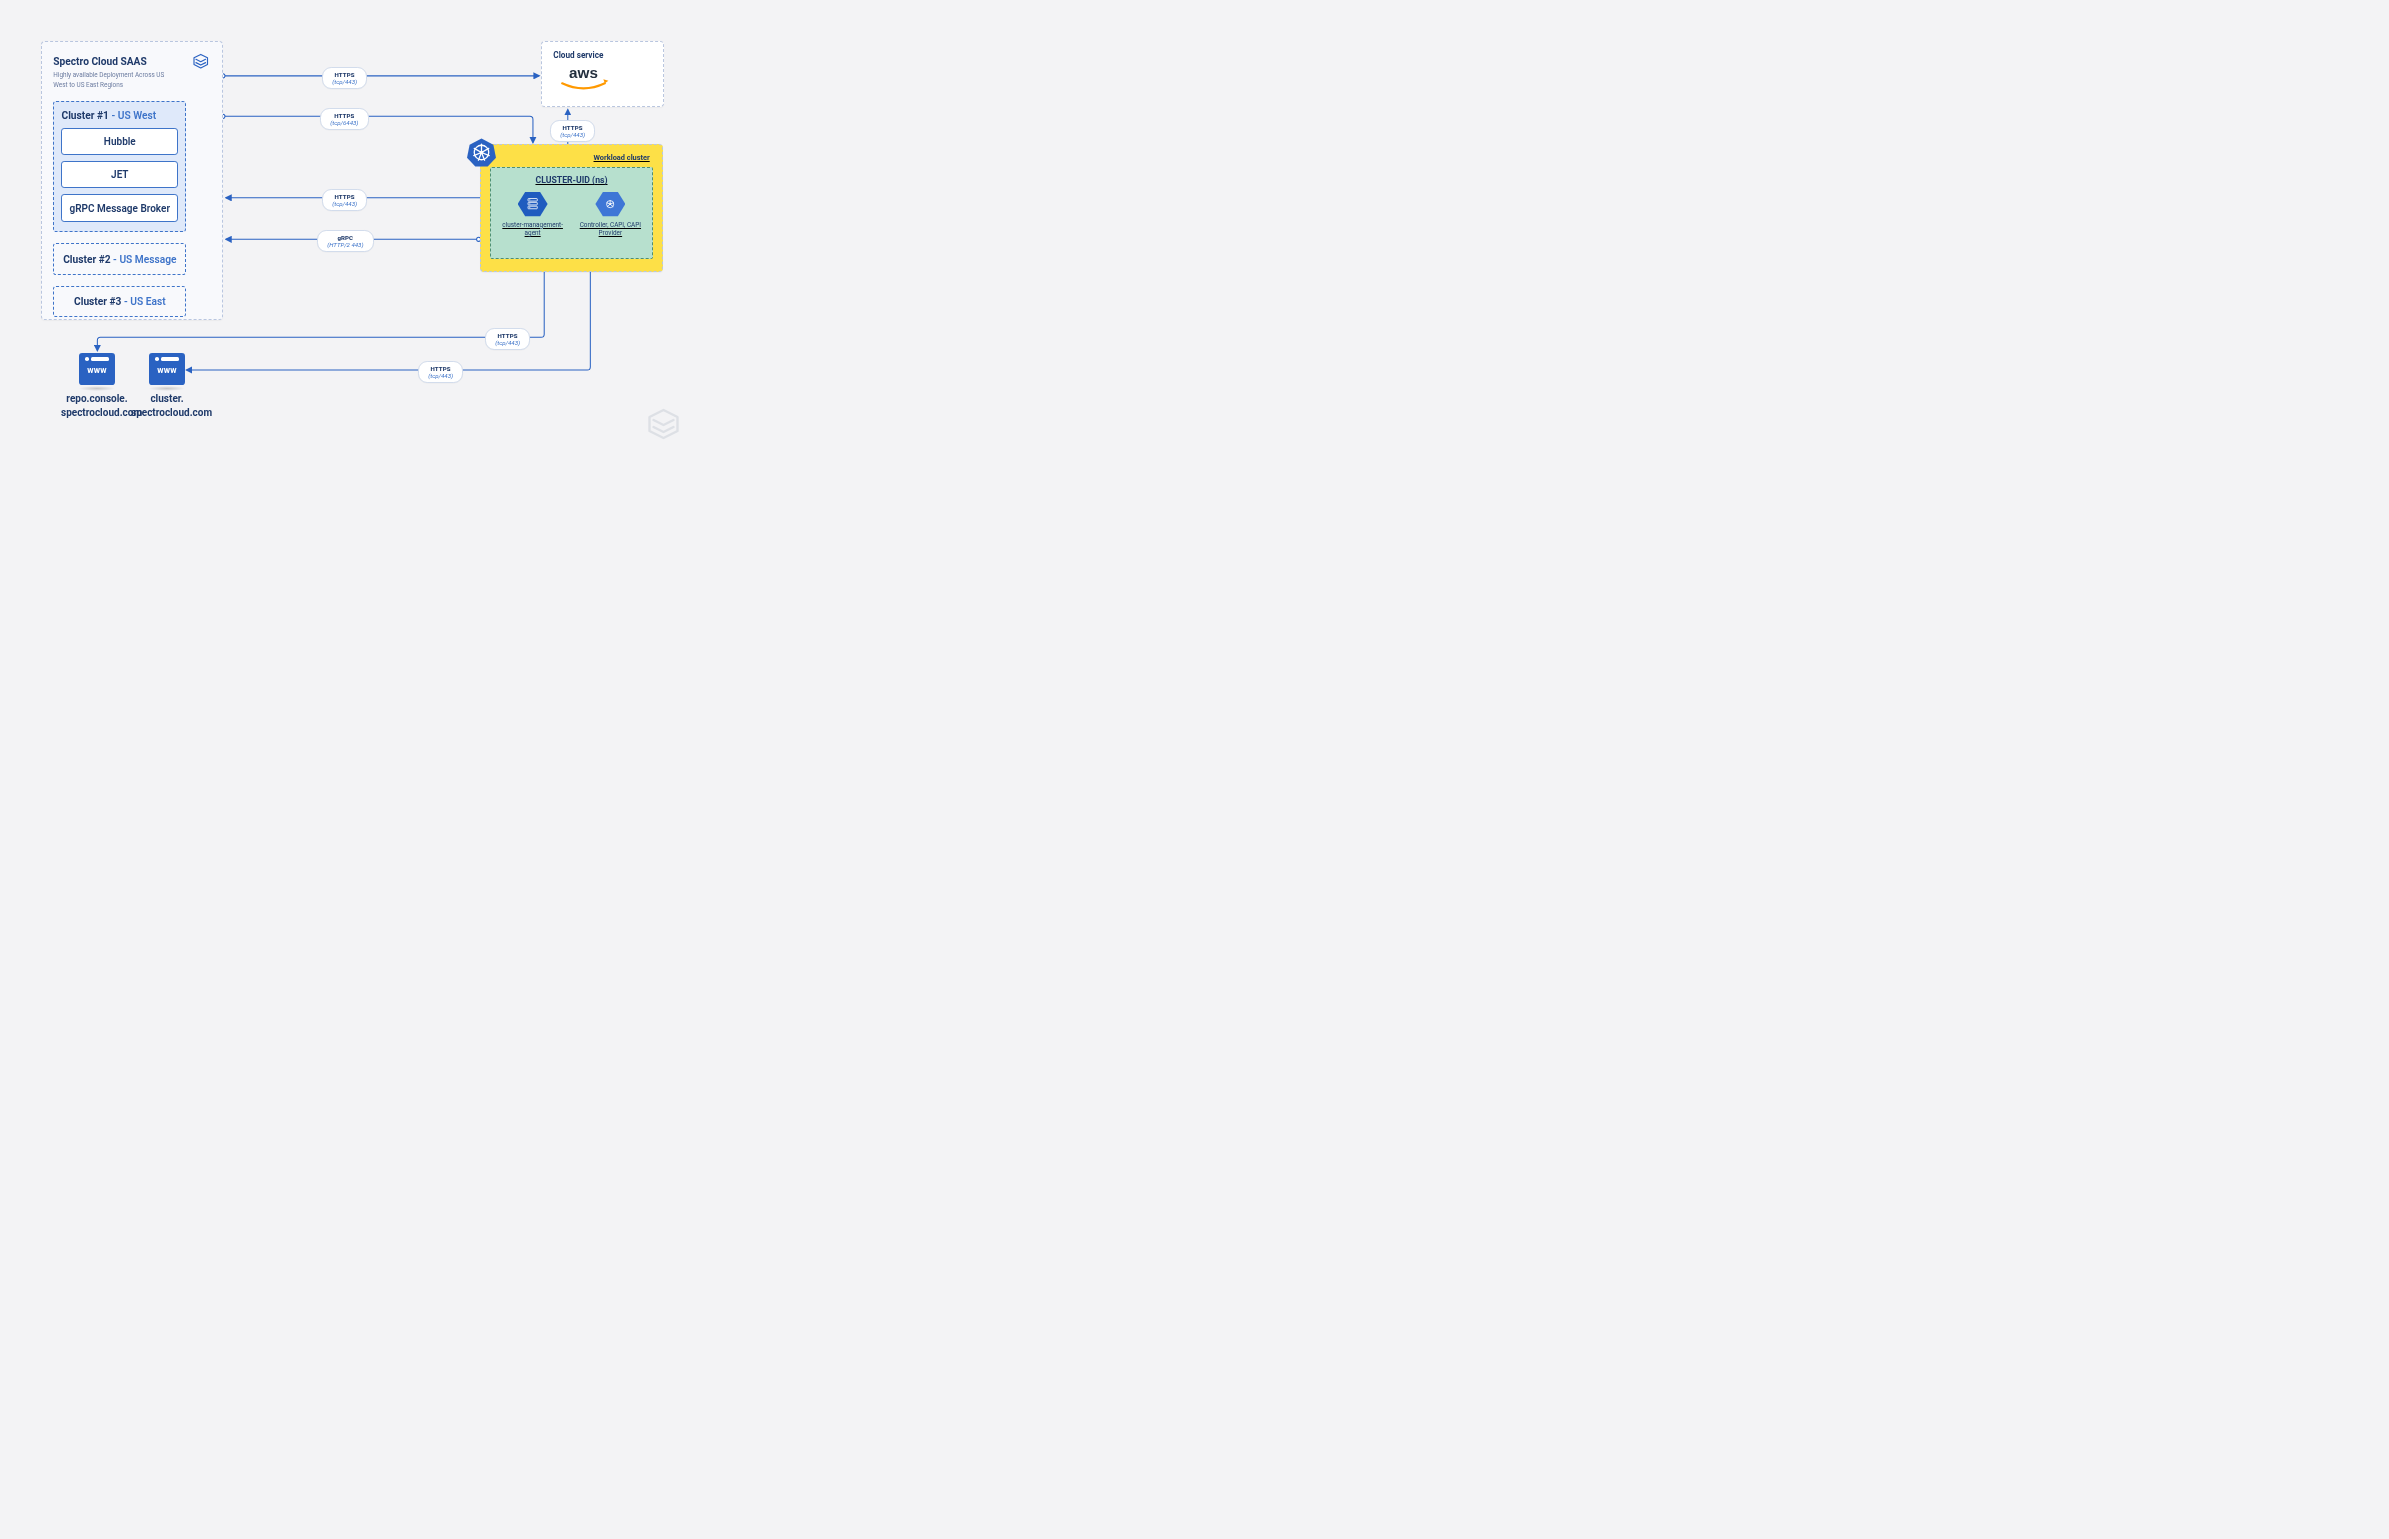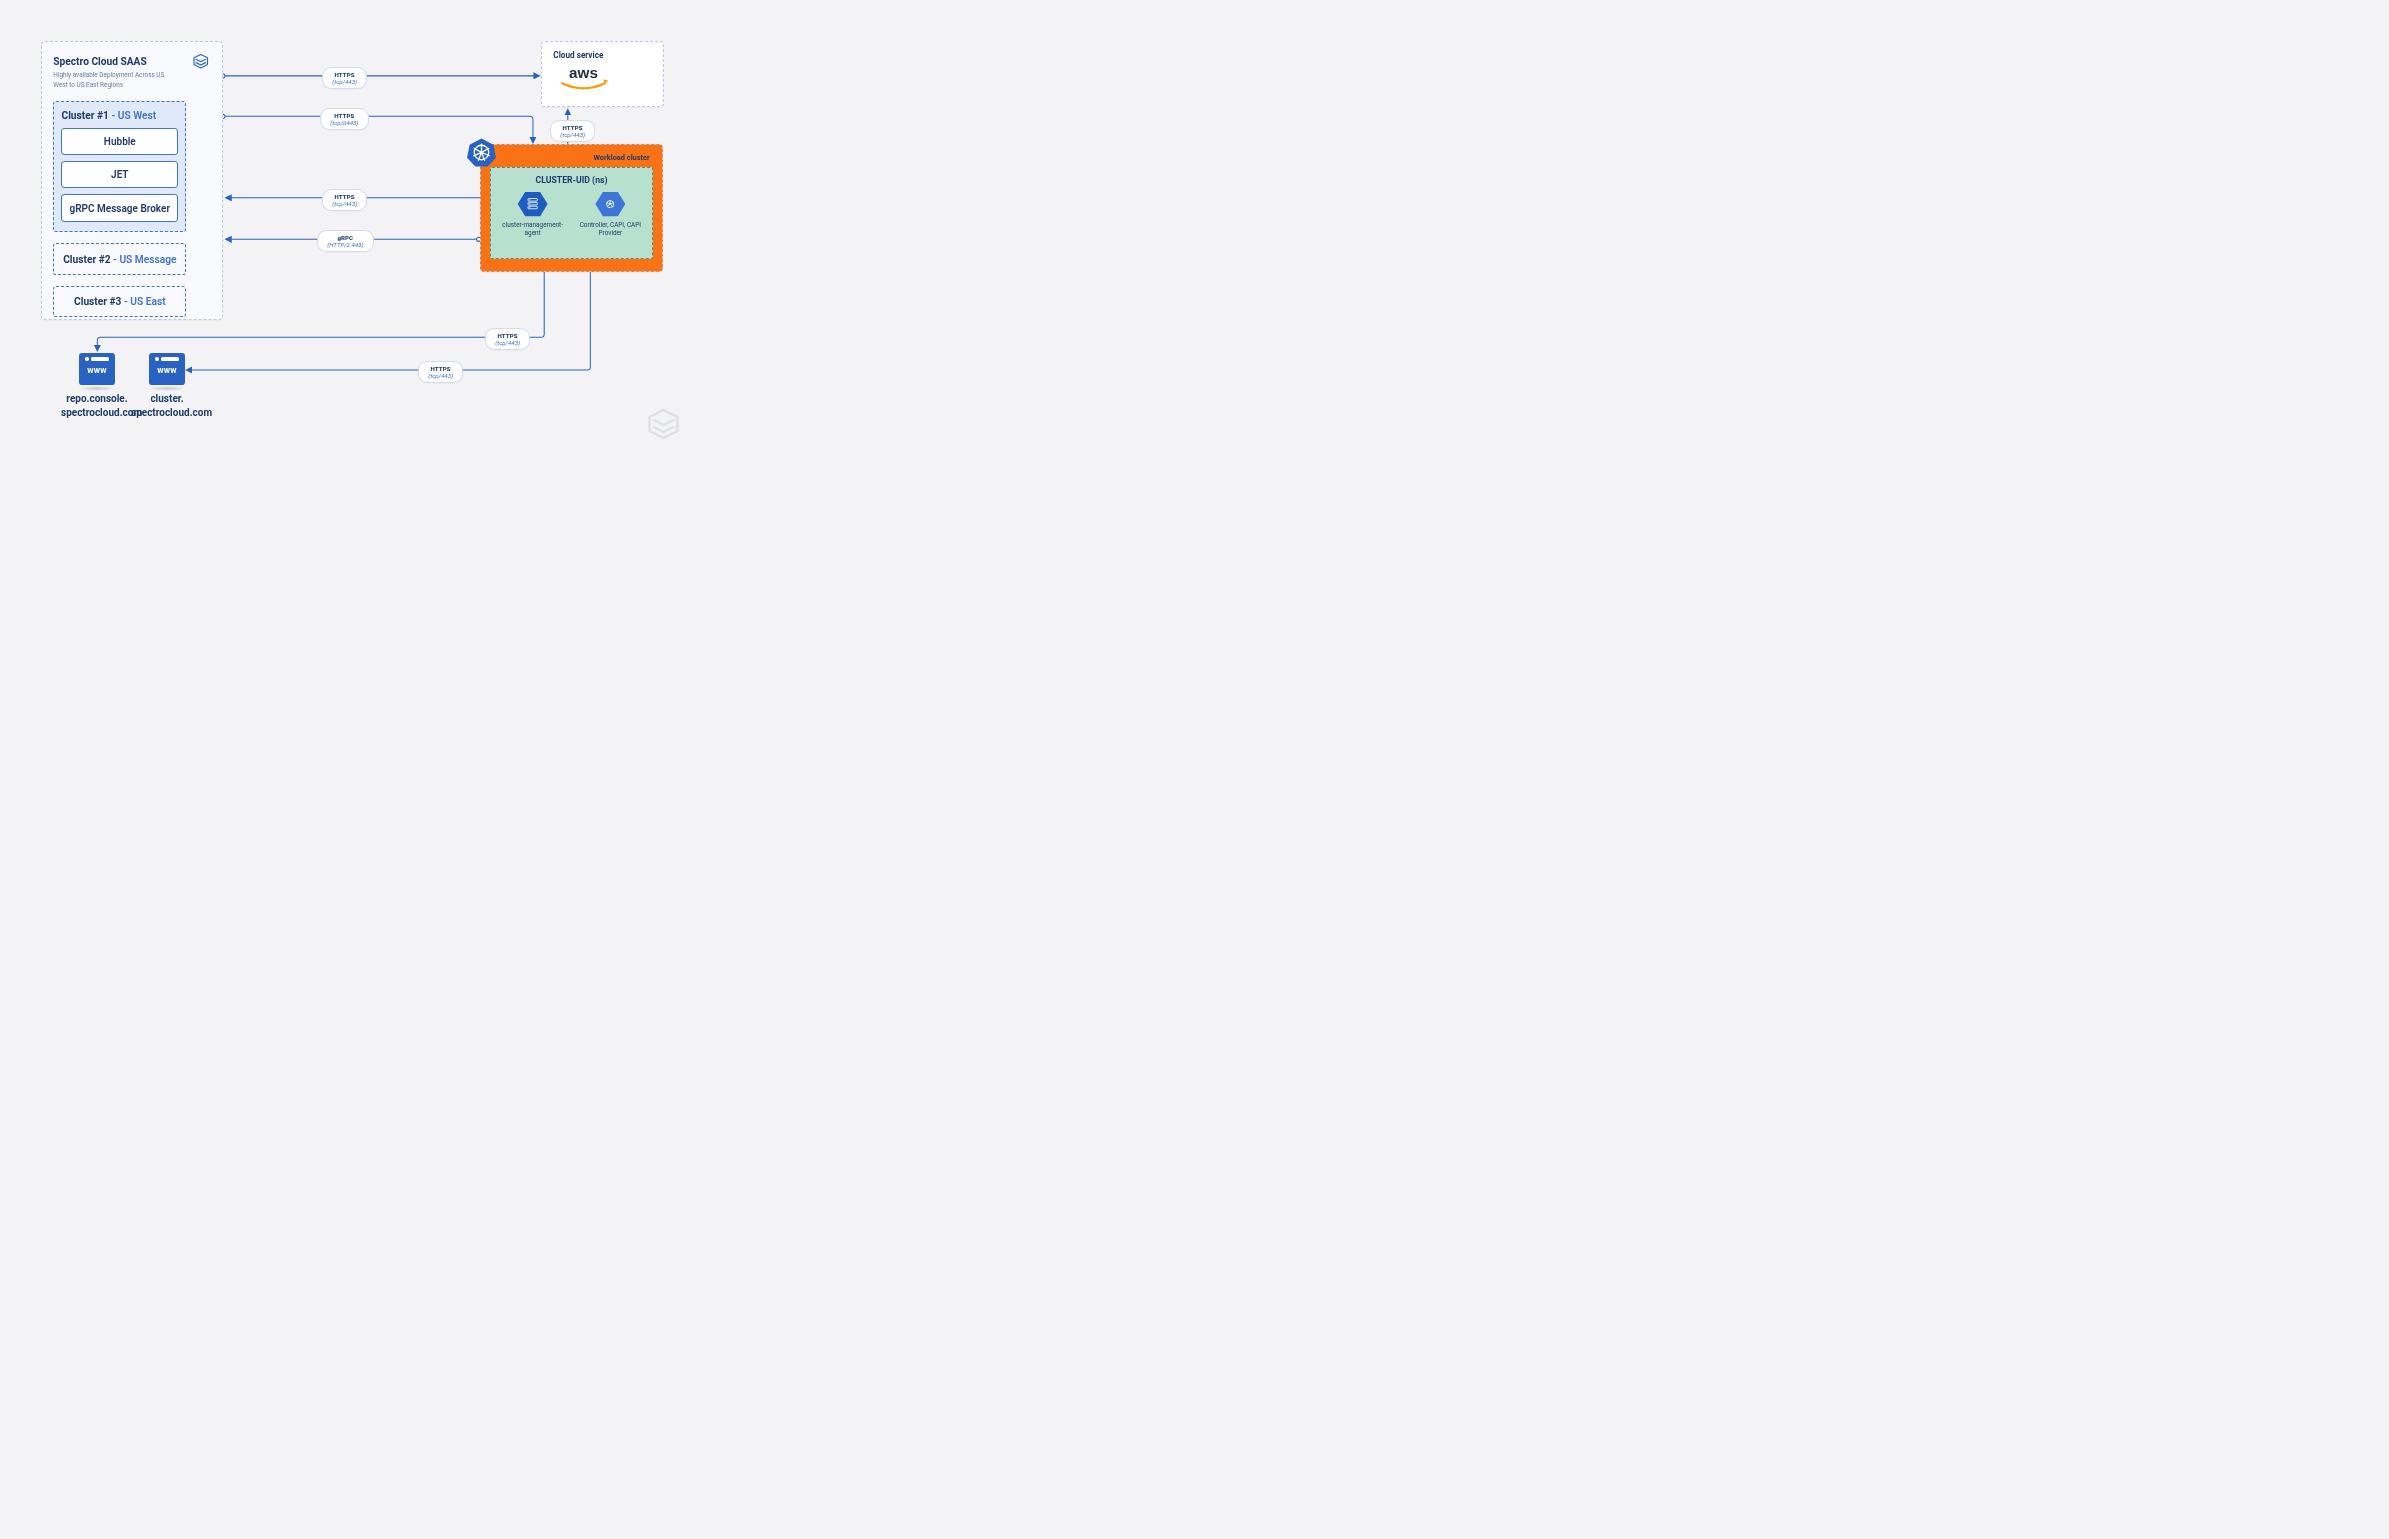--- a/index.html
+++ b/index.html
@@ -68,25 +68,26 @@
     box-shadow: 0 0.5px 1.5px rgba(0,0,0,.04);
   }
   .cloud-title { font-size: 8.2px; font-weight: 700; color: #1f3a6a; }
   .aws-logo { margin: 5.1px auto 0; width: 61px; }
 
   
   .workload-panel {
     position: absolute;
     left: 480px; top: 144px;
     width: 183px; height: 128px;
-    background: #f97316;
+    background: #fde047;
     border: 0.5px dashed #b9c6df;
     border-radius: 4.1px;
     box-shadow: 0 0.5px 1.5px rgba(0,0,0,.04);
     padding: 8.2px 9.2px 9.2px;
+    text-decoration: underline;
   }
   .workload-title {
     font-size: 7.4px; font-weight: 700; color: #1f3a6a;
     text-align: right; margin-right: 3.1px;
   }
   .clusteruid-box {
     margin-top: 5.1px;
     height: 92px;
     background: #b7e0ce;
     border: 1px dashed #4f8f72;

